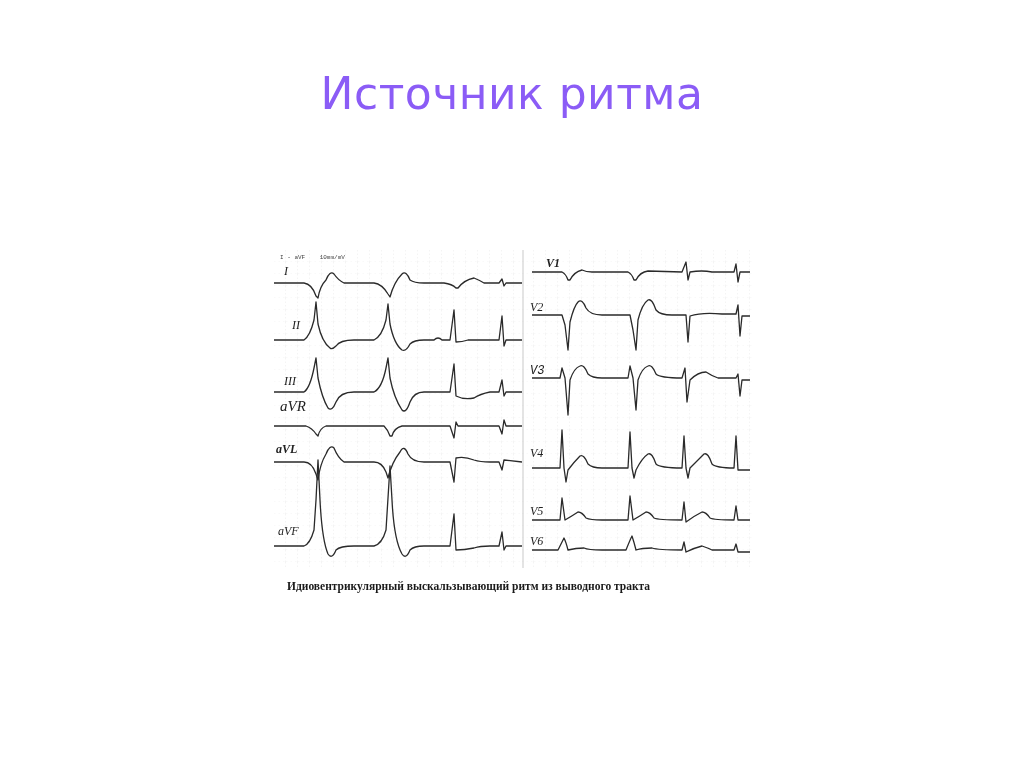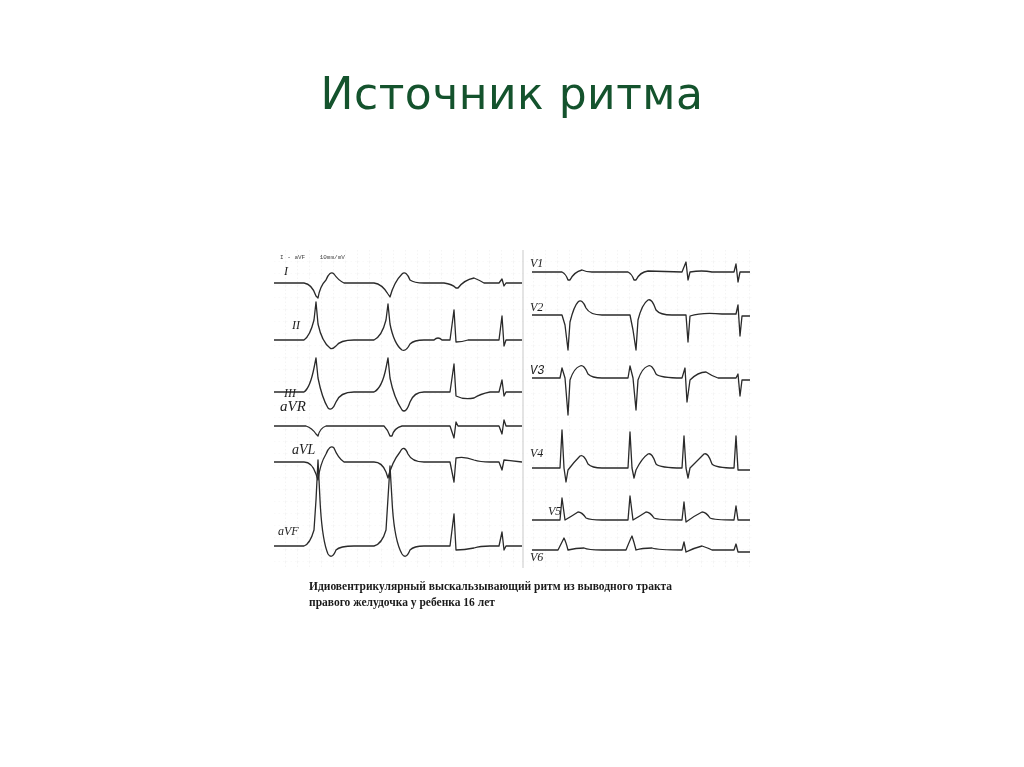--- a/index.html
+++ b/index.html
@@ -1,39 +1,39 @@
 <!DOCTYPE html>
 <html><head>
   <meta charset="utf-8">
   <style>
     html, body { margin: 0; padding: 0; background: #ffffff; }
     body { width: 1024px; height: 767px; position: relative; overflow: hidden; font-family: "Liberation Sans", sans-serif; }
     .slide { position: absolute; left: 0; top: 0; width: 1024px; height: 767px; background: #fff; }
     .title {
       position: absolute; left: 0; top: 68px; width: 1024px; text-align: center;
       font-family: "DejaVu Sans", "Liberation Sans", sans-serif;
-      font-size: 44px; color: #14532d; letter-spacing: 0.5px; font-weight: normal;
+      font-size: 44px; color: #8b5cf6; letter-spacing: 0.5px; font-weight: normal;
     }
     .figure { position: absolute; left: 272px; top: 248px; width: 480px; height: 370px; }
     .ecg-panel { position: absolute; }
     .ecg-left { left: 2px; top: 2px; width: 248px; height: 318px; }
     .ecg-right { left: 250px; top: 2px; width: 230px; height: 318px; }
     .ecg-panel svg { display: block; }
     .lead-label {
       position: absolute; font-family: "Liberation Serif", serif; font-size: 12px; color: #222;
       font-style: italic;
     }
     .header-text {
       position: absolute; left: 6px; top: 4px; font-family: "Liberation Mono", monospace; font-size: 6px; color: #444;
     }
     .caption {
       position: absolute; left: 15px; top: 330px; width: 460px;
       font-family: "Liberation Serif", serif; font-weight: bold; font-size: 11.5px; line-height: 16px; color: #1a1a1a;
     }
-    .caption span { display: block; margin-left: 22px; }
+    .caption span { display: block; }
   </style>
 </head>
 <body>
 
 <div class="slide">
   <div class="title">Источник ритма</div>
 
   <div class="figure">
 
     <div class="ecg-panel ecg-left">
@@ -60,23 +60,23 @@
           <path d="M0 296 L30 296 Q36 294 40 280 L42 250 L44 210 L46 250 Q48 290 54 304 Q58 310 62 300 Q66 296 80 296 L100 296 Q108 294 112 280 L114 248 L116 216 L118 250 Q120 290 128 304 Q132 310 136 300 Q140 296 150 296 L170 296 L176 296 L180 264 L182 300 Q190 300 200 298 Q206 296 216 296 L225 296 L228 282 L230 300 L232 296 L248 296"></path>
         </g>
       </svg>
       <div class="header-text">
         <span>I - aVF</span>
         &nbsp;&nbsp;
         <span>10mm/mV</span>
       </div>
       <div class="lead-label" style="left:10px; top:14px;">I</div>
       <div class="lead-label" style="left:10px; top:68px;margin-left:8px;">II</div>
-      <div class="lead-label" style="left:10px; top:136px;">III</div>
+      <div class="lead-label" style="left:10px; top:124px;">III</div>
       <div class="lead-label" style="left:6px; top:148px; font-size:15px;">aVR</div>
-      <div class="lead-label" style="left:18px; top:192px; font-size:14px;">aVL</div>
+      <div class="lead-label" style="left:2px; top:192px; font-size:12px;font-weight:bold;">aVL</div>
       <div class="lead-label" style="left:4px; top:274px;font-style:italic;">aVF</div>
     </div>
 
     <div class="ecg-panel ecg-right">
       <svg width="230" height="318" viewBox="0 0 230 318">
         <defs>
           <pattern id="gridR" width="12" height="12" patternUnits="userSpaceOnUse">
             <path d="M12 0 V12" stroke="#dcdcdc" stroke-width="0.6" stroke-dasharray="1.5,2"></path>
             <path d="M0 12 H12" stroke="#e6e6e6" stroke-width="0.5" stroke-dasharray="1.5,3"></path>
           </pattern>
@@ -91,26 +91,25 @@
 
           <path d="M10 128 L38 128 L40 118 L43 128 L46 165 L48 130 Q52 118 58 116 Q62 114 66 124 Q70 128 80 128 L106 128 L108 116 L111 128 L114 160 L116 130 Q120 118 126 116 Q130 114 134 124 Q138 128 160 128 L163 118 L165 152 L168 130 Q176 122 184 122 Q190 126 196 128 L214 128 L216 124 L218 146 L220 130 L228 130"></path>
 
           <path d="M10 218 L38 218 L40 180 L42 218 L44 232 L46 220 Q52 212 58 206 Q62 204 66 214 Q70 218 80 218 L106 218 L108 182 L110 218 L112 228 L114 220 Q120 208 126 204 Q130 202 134 214 Q138 218 160 218 L162 186 L164 218 L166 228 L168 218 Q176 210 182 204 Q186 202 190 214 Q194 218 212 218 L214 186 L216 220 L228 220"></path>
 
           <path d="M10 270 L38 270 L40 248 L43 270 Q50 266 56 262 Q60 262 64 268 Q68 270 80 270 L106 270 L108 246 L111 270 Q118 266 124 262 Q128 262 132 268 Q136 270 160 270 L162 252 L164 272 Q172 266 180 262 Q184 262 188 268 Q192 270 212 270 L214 256 L216 270 L228 270"></path>
 
           <path d="M10 300 L36 300 Q40 292 42 288 Q44 292 46 300 Q54 298 62 298 Q66 300 80 300 L104 300 Q108 290 110 286 Q112 292 114 300 Q120 298 130 298 Q136 300 160 300 L162 292 L164 302 Q172 298 180 296 Q186 298 190 300 L212 300 L214 294 L216 302 L228 302"></path>
         </g>
       </svg>
-      <div class="lead-label" style="left:8px; top:6px;">V1</div>
+      <div class="lead-label" style="left:24px; top:6px;font-weight:bold;">V1</div>
       <div class="lead-label" style="left:8px; top:50px;">V2</div>
       <div class="lead-label" style="left:8px; top:114px;font-family:Liberation Mono, monospace;">V3</div>
       <div class="lead-label" style="left:8px; top:196px;">V4</div>
-      <div class="lead-label" style="left:8px; top:254px;margin-left:18px;">V5</div>
-      <div class="lead-label" style="left:8px; top:284px;margin-top:16px;">V6</div>
+      <div class="lead-label" style="left:8px; top:254px;">V5</div>
+      <div class="lead-label" style="left:8px; top:284px;">V6</div>
     </div>
 
     <div class="caption">
       <span>Идиовентрикулярный выскальзывающий ритм из выводного тракта</span>
-      <span>правого желудочка у ребенка 16 лет</span>
     </div>
   </div>
 </div>
 
 </body></html>

